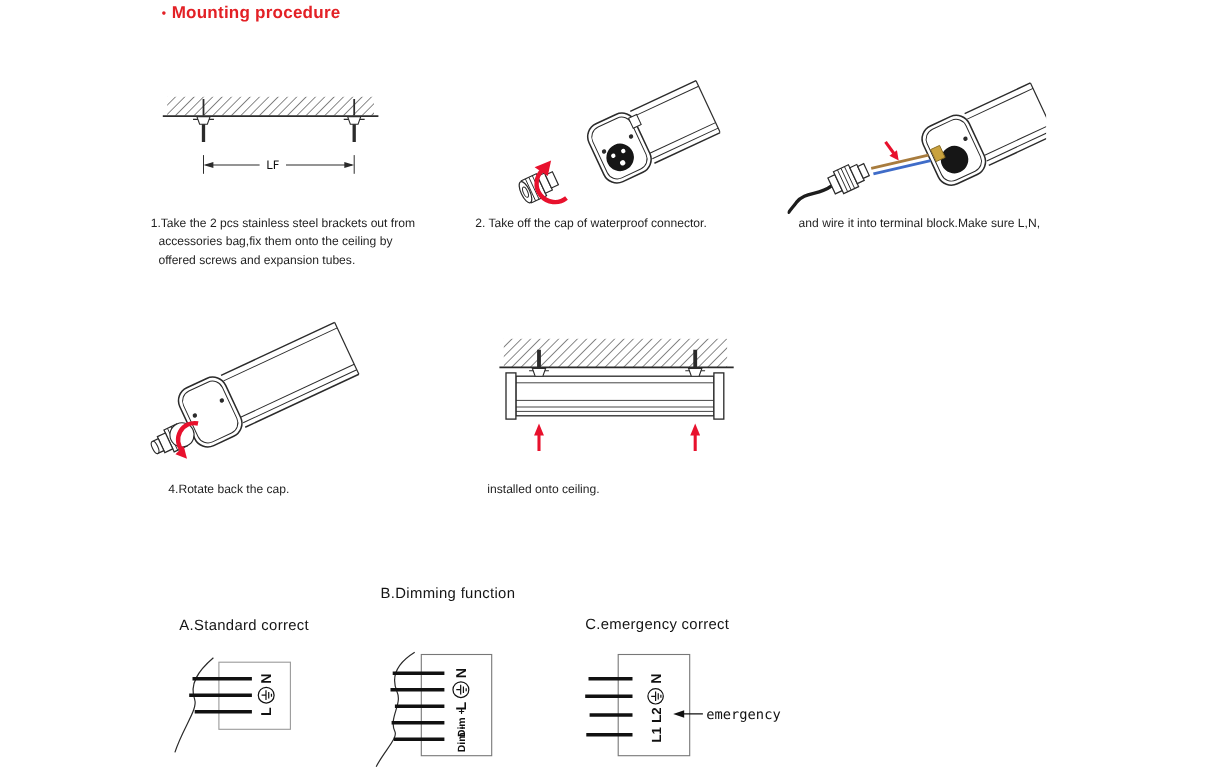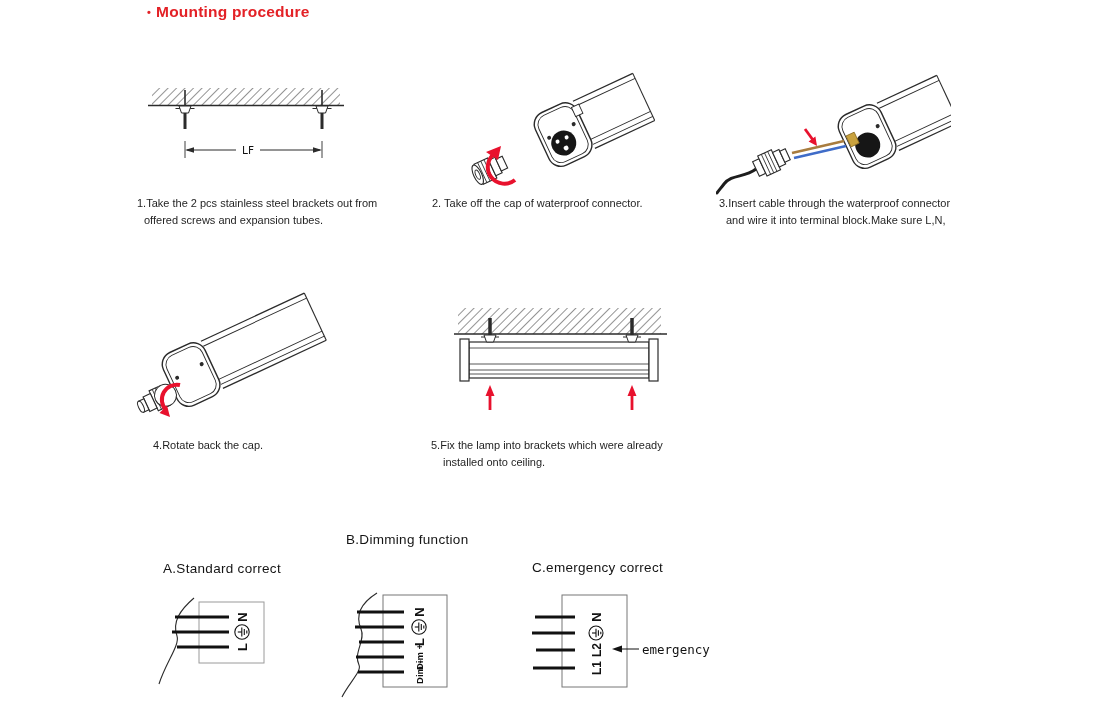--- a/index.html
+++ b/index.html
@@ -199,38 +199,37 @@
       <polygon points="40,79 35.5,90 44.5,90" fill="#e8112d"></polygon>
     </g>
     <g>
       <line x1="182" y1="104" x2="182" y2="88" stroke="#e8112d" stroke-width="2.8"></line>
       <polygon points="182,79 177.5,90 186.5,90" fill="#e8112d"></polygon>
     </g>
   </svg>
 
   <div class="abs caption" style="left:137px;top:195px">
     <div>1.Take the 2 pcs stainless steel brackets out from</div>
+    <div class="cont">accessories bag,fix them onto the ceiling by</div>
     <div class="cont">offered screws and expansion tubes.</div>
   </div>
 
   <div class="abs caption" style="left:432px;top:195px">
     <div>2. Take off the cap of waterproof connector.</div>
   </div>
 
   <div class="abs caption" style="left:719px;top:195px">
-    <div>3.Insert cable through the waterproof connector</div>
     <div class="cont">and wire it into terminal block.Make sure L,N,</div>
   </div>
 
   <div class="abs caption" style="left:153px;top:437px">
     <div>4.Rotate back the cap.</div>
   </div>
 
   <div class="abs caption" style="left:431px;top:437px">
-    <div>5.Fix the lamp into brackets which were already</div>
     <div class="cont" style="padding-left:12px">installed onto ceiling.</div>
   </div>
 
   <div class="abs w-heading" style="left:163px;top:561px">A.Standard correct</div>
   <div class="abs w-heading" style="left:346px;top:532px">B.Dimming function</div>
   <div class="abs w-heading" style="left:532px;top:560px">C.emergency correct</div>
 
   <svg class="abs" style="left:150px;top:588px" width="170" height="100" viewBox="0 0 170 100">
     <path d="M 44 10 C 30 22, 22 34, 27 48 C 30 57, 16 74, 9 96" fill="none" stroke="#2b2b2b" stroke-width="1.1"></path>
     <rect x="49" y="14" width="65" height="61" fill="none" stroke="#9a9a9a" stroke-width="1"></rect>

